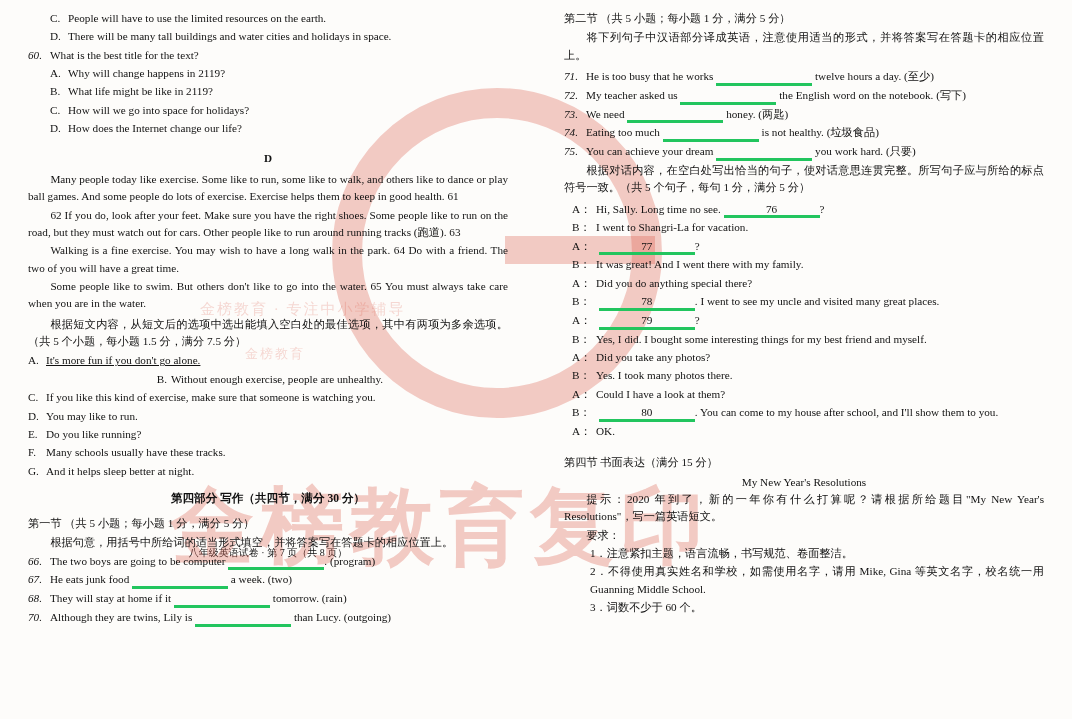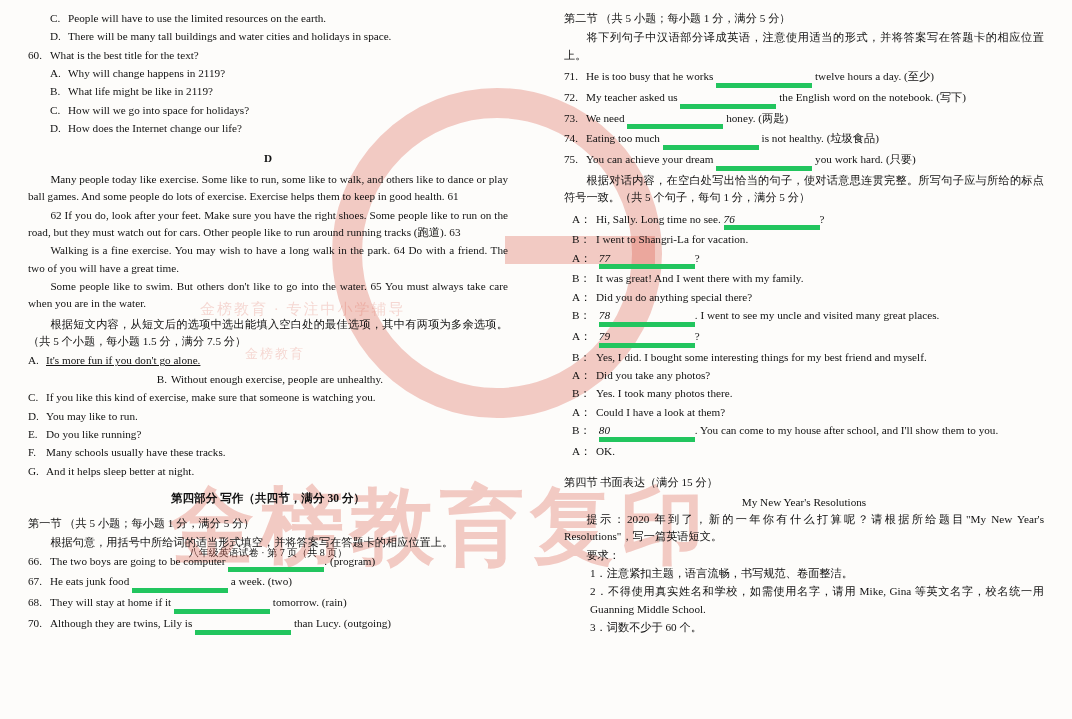--- a/index.html
+++ b/index.html
@@ -78,35 +78,35 @@
     position:absolute;
     left:245px;top:345px;
     font-size:13px;
     color:rgba(219,86,70,0.22);
     letter-spacing:2px;
     white-space:nowrap;
   }
   .content{position:relative;z-index:10;}
 
   .q{ margin:0 0 1px 0; }
-  .q-num{ display:inline-block; width:22px; }
+  .q-num{ display:inline-block; width:22px;font-style:italic; }
   .opt{ margin:0 0 1px 0; padding-left:22px; }
   .opt .lab{ display:inline-block; width:18px; }
   .para{ margin:0 0 1px 0; text-indent:2em; text-align:justify; }
   .para.ni{ text-indent:0; }
   .center{ text-align:center; }
   .bold{ font-weight:bold; }
   .section-title{ text-align:center; font-weight:bold; margin:10px 0 4px 0; font-size:11.6px;}
   .sec{ margin:7px 0 2px 0; }
   .blank{
     display:inline-block;
-    border-bottom:5px solid #22c55e;
+    border-bottom:3px solid #22c55e;
     min-width:70px;
+    text-align:center;
     line-height:1.05;
-    font-style:italic;
   }
   .blank.lg{ min-width:96px; }
   .dlg{ margin:0 0 1px 0; padding-left:8px;}
   .dlg .who{ display:inline-block; width:24px; }
   .footer{
     position:absolute;
     left:0;right:0;bottom:14px;
     text-align:center;
     font-size:10px;
   }

